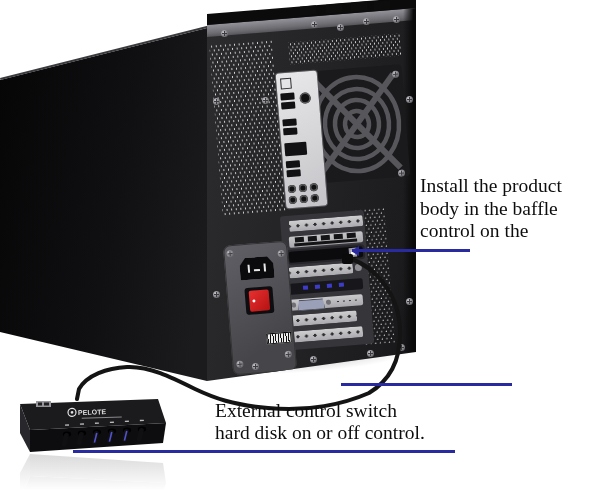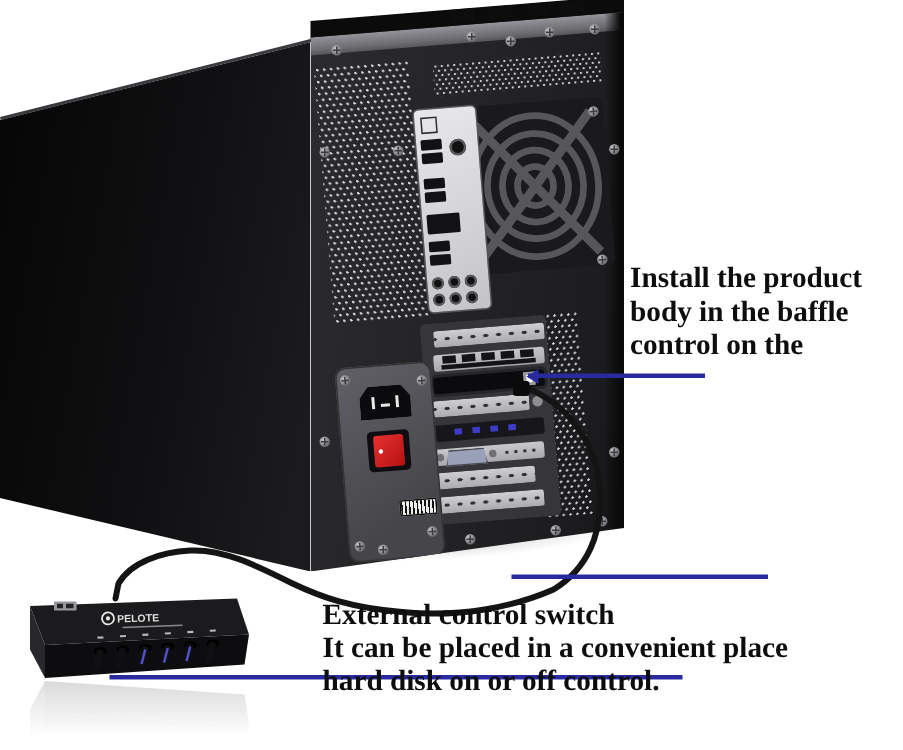--- a/index.html
+++ b/index.html
@@ -70,21 +70,21 @@
     background:radial-gradient(circle at 35% 35%,#c6c6ca,#66666b 75%);}
   .screw::after{content:"";position:absolute;left:3px;top:1px;width:1px;height:5px;background:#3c3c40;}
   .screw::before{content:"";position:absolute;left:1px;top:3px;width:5px;height:1px;background:#3c3c40;}
   #case-shadow{position:absolute;left:215px;top:350px;width:195px;height:22px;
     background:radial-gradient(ellipse at center,rgba(0,0,0,.16),transparent 70%);
     transform:rotate(-4.6deg);}
   
   .leader{position:absolute;background:#2a2aa0;}
   #arrow1{position:absolute;left:346px;top:246px;width:0;height:0;border:5px solid transparent;
     border-right:8px solid #2a2aa0;}
-  .note{position:absolute;color:#0d0d0d;font-weight:700;}
+  .note{position:absolute;color:#0d0d0d;font-weight:400;}
   #note-install{left:420px;top:175px;font-size:19.5px;line-height:22.5px;}
   #note-usb{left:463px;top:357px;font-size:19.5px;line-height:22px;}
   #note-switch{left:215px;top:400px;font-size:19.5px;line-height:22px;}
   
   svg.overlay{position:absolute;left:0;top:0;pointer-events:none;}
   #reflect-fade{position:absolute;left:8px;top:452px;width:205px;height:48px;
     background:linear-gradient(rgba(255,255,255,.25),#fff 80%);}
 </style>
 </head>
 <body>
@@ -274,16 +274,15 @@
   <div class="leader" style="left:341px;top:383px;width:171px;height:3px"></div>
   <div class="leader" style="left:73px;top:450px;width:382px;height:2.5px"></div>
 
   <div id="note-install" class="note">
     <div>Install the product</div>
     <div>body in the baffle</div>
     <div>control on the</div>
   </div>
   <div id="note-switch" class="note">
     <div>External control switch</div>
-    <div>It can be placed in a convenient place</div>
     <div>hard disk on or off control.</div>
   </div>
 </div>
 
 </body></html>

